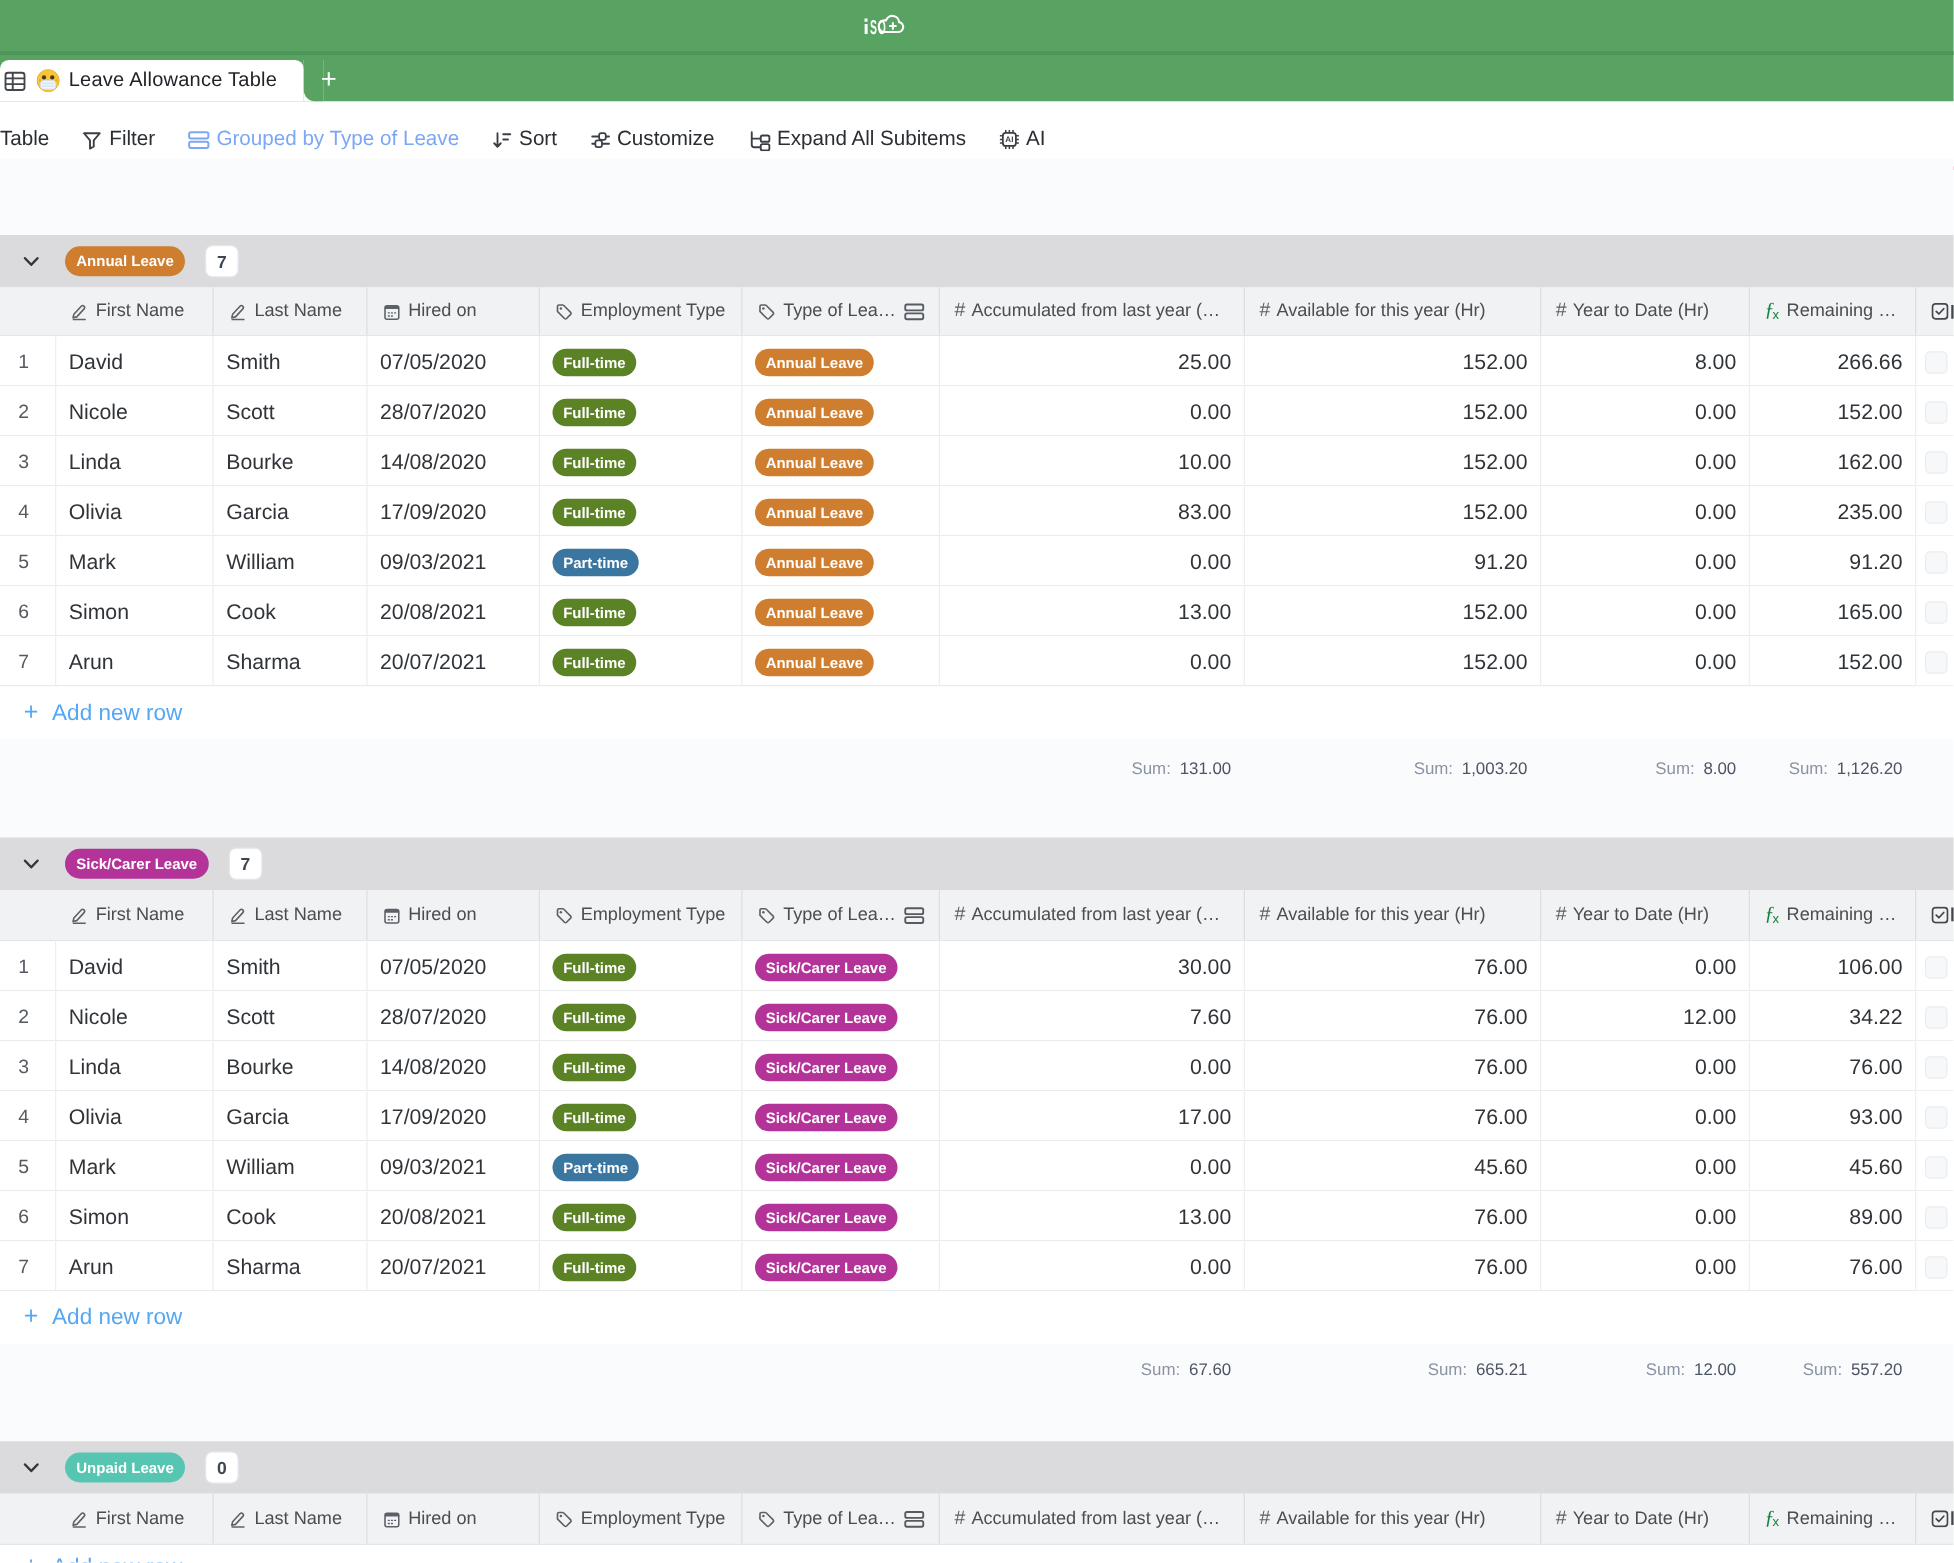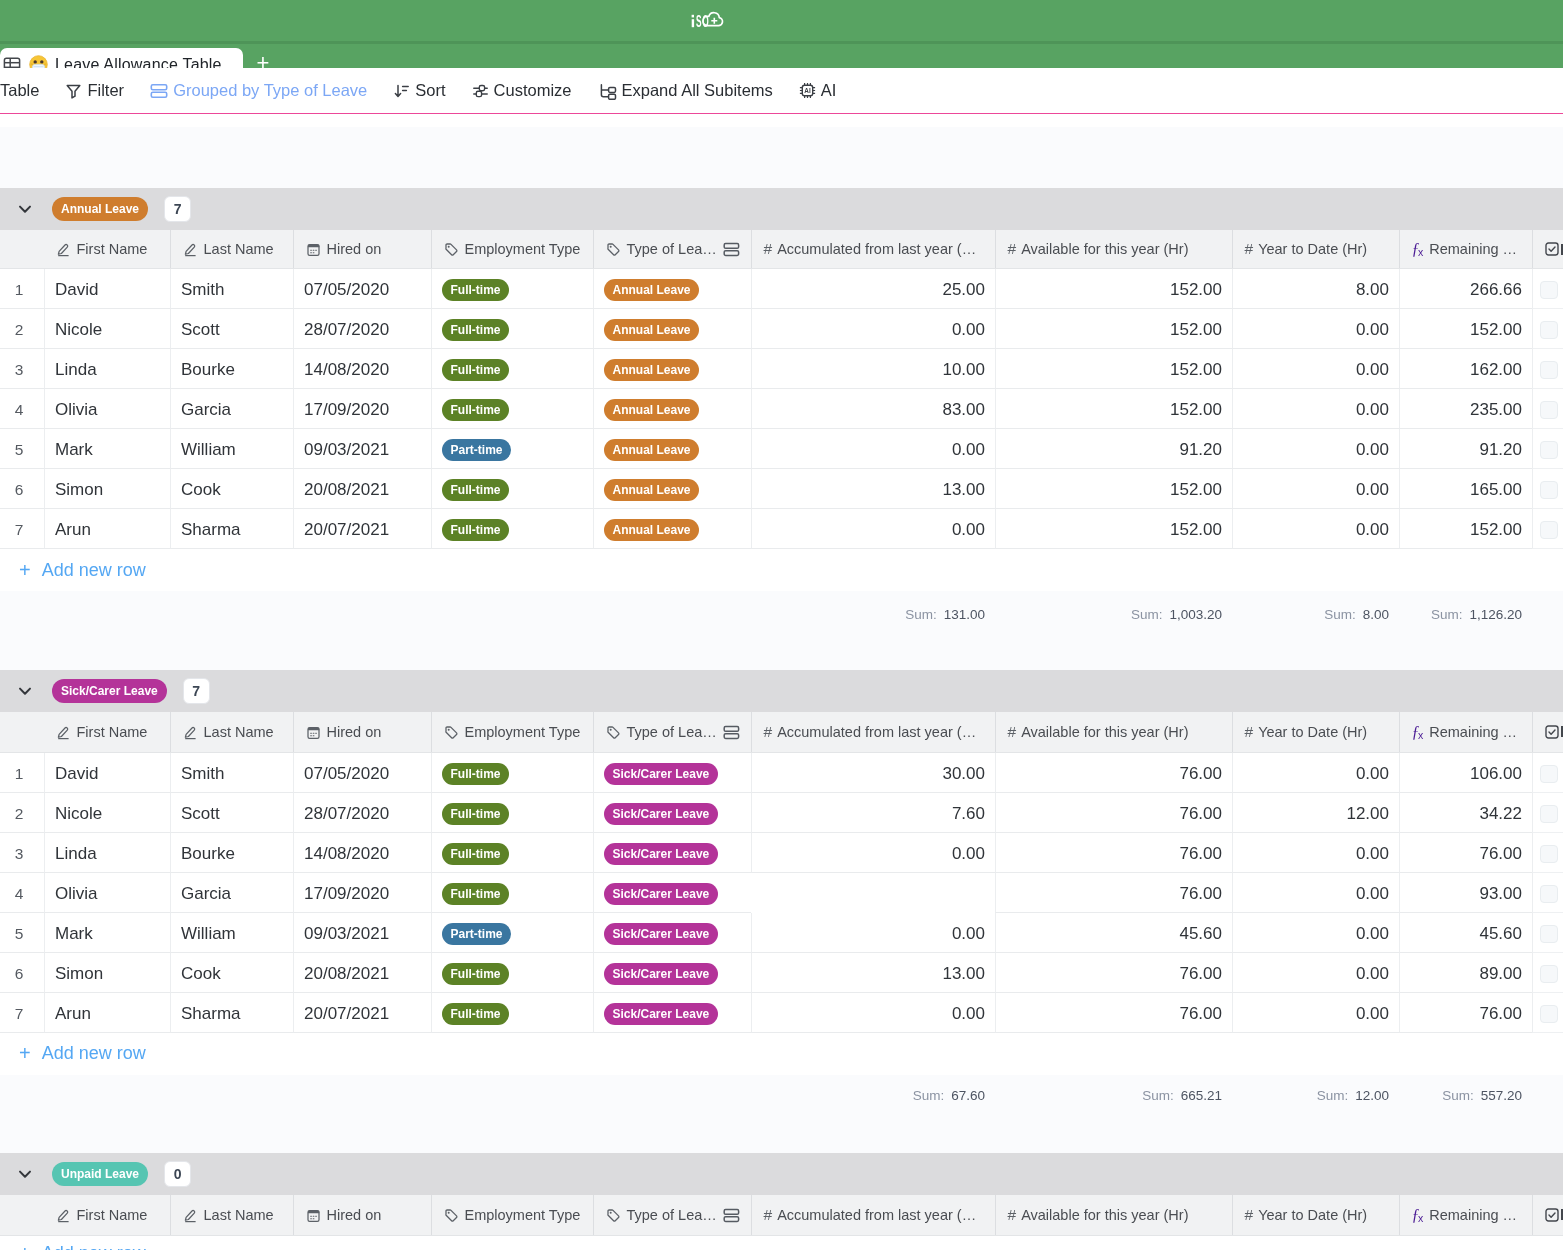--- a/index.html
+++ b/index.html
@@ -6,40 +6,40 @@
 .green{position:absolute;left:0;top:0;width:1563px;height:81px;background:#58a362}
 .greensep{position:absolute;left:0;top:41px;width:1563px;height:2.5px;background:#4e9458}
 .logo{position:absolute;left:689px;top:6px}
 .tab{position:absolute;left:0;top:48px;width:243px;height:33px;background:#fff;border-radius:7px 7px 0 0;display:flex;align-items:center;padding-left:3px}
 .tgrid{margin-right:8px}
 .temoji{margin-right:7px}
 .ttxt{font-size:16px;color:#202429;letter-spacing:.2px}
 .tabnotch{position:absolute;left:243px;top:48px;width:16px;height:33px;background:#fff}
 .tabnotch::after{content:"";position:absolute;left:0;top:0;width:16px;height:33px;background:#58a362;border-bottom-left-radius:9px}
 .tabplus{position:absolute;left:248px;top:48px;width:30px;height:33px;color:#fff;font-size:22px;font-weight:300;text-align:center;line-height:30px}
-.toolbar{position:absolute;left:0;top:68px;width:1563px;height:46px;background:#fff;border-bottom:1px solid #ec4899;display:flex;align-items:center;gap:26px}
+.toolbar{position:absolute;left:0;top:90px;width:1563px;height:46px;background:#fff;border-bottom:3px solid #ec4899;display:flex;align-items:center;gap:26px}
 .tbitem{display:inline-flex;align-items:center;gap:5px}
 .tbic{flex:none}
 .tbtx{font-size:16.5px;color:#2a2e33}
 .blue .tbtx{color:#7ca7f5}
 body::after{content:"";position:absolute;left:0;top:127px;width:1563px;height:61px;background:#fafbfd}
 .band{position:absolute;left:0;width:1563px;background:#fafbfd;z-index:-1}
 .gbar{position:absolute;left:0;width:1563px;height:42px;background:#dbdbdd;display:flex;align-items:center;padding-left:18px}
 .chev{margin-right:20px}
 .gbadge{display:inline-flex;align-items:center;height:24px;border-radius:12px;padding:0 9px;color:#fff;font-size:12px;font-weight:bold}
 .gcount{margin-left:16px;width:27px;height:26px;background:#fff;border:1px solid #e4e6ea;border-radius:6px;display:inline-flex;align-items:center;justify-content:center;font-size:14px;font-weight:bold;color:#3c4654}
 .g-orange{background:#cf7d2e}
 .g-magenta{background:#b43399}
 .g-teal{background:#56c5b2}
 .ghead{position:absolute;left:0;width:1563px;height:39px;background:#f1f2f3;border-bottom:1px solid #e3e5e7}
 .hc{position:absolute;top:0;height:100%;display:flex;align-items:center;padding-left:11.5px;border-left:1px solid #dcdee1;font-size:14.5px;color:#4a4d52;white-space:nowrap;overflow:hidden}
 .hc:first-child{border-left:none}
 .hic{flex:none;margin-right:6px}
 .hash{font-size:15.5px;color:#5c6167;margin-right:5px;font-weight:400}
-.fx{font-size:14.5px;color:#4c1d95}
+.fx{font-size:14.5px;color:#15803d}
 .fx i{font-family:"Liberation Serif",serif;font-size:16px}
 .fxs{font-size:10.5px;vertical-align:-2px;margin-left:-1.5px}
 .hc:last-of-type{padding-left:12px}
 .plusedge{position:absolute;right:0;top:14px;width:2px;height:11px;background:#43474d}
 .drow{position:absolute;left:0;width:1563px;height:40px;background:#fff}
 .dc{position:absolute;top:0;height:40px;border-left:1px solid #eceef0;border-bottom:1px solid #e9ebed;display:flex;align-items:center;overflow:hidden;padding-top:2px}
 .dc:first-child{border-left:none}
 .rn{justify-content:center;font-size:15.5px;color:#555a61;padding-right:6px}
 .tx{padding-left:10px;font-size:17px;color:#303439}
 .num{justify-content:flex-end;padding-right:10px;font-size:17px;color:#303439}
@@ -514,20 +514,21 @@
     <div class="dc rn" style="left:0px;width:44px">4</div>
     <div class="dc tx" style="left:44px;width:126px">Olivia</div>
     <div class="dc tx" style="left:170px;width:123px">Garcia</div>
     <div class="dc tx" style="left:293px;width:138px">17/09/2020</div>
     <div class="dc bc" style="left:431px;width:162px">
       <span class="badge b-full">Full-time</span>
     </div>
     <div class="dc bc" style="left:593px;width:158px">
       <span class="badge b-magenta">Sick/Carer Leave</span>
     </div>
+    <div class="dc num" style="left:751px;width:244px">17.00</div>
     <div class="dc num" style="left:995px;width:237px">76.00</div>
     <div class="dc num" style="left:1232px;width:167px">0.00</div>
     <div class="dc num" style="left:1399px;width:133px">93.00</div>
     <div class="dc cbc" style="left:1532px;width:31px">
       <span class="cb"></span>
     </div>
   </div>
 <div class="drow" style="top:913px">
     <div class="dc rn" style="left:0px;width:44px">5</div>
     <div class="dc tx" style="left:44px;width:126px">Mark</div>

